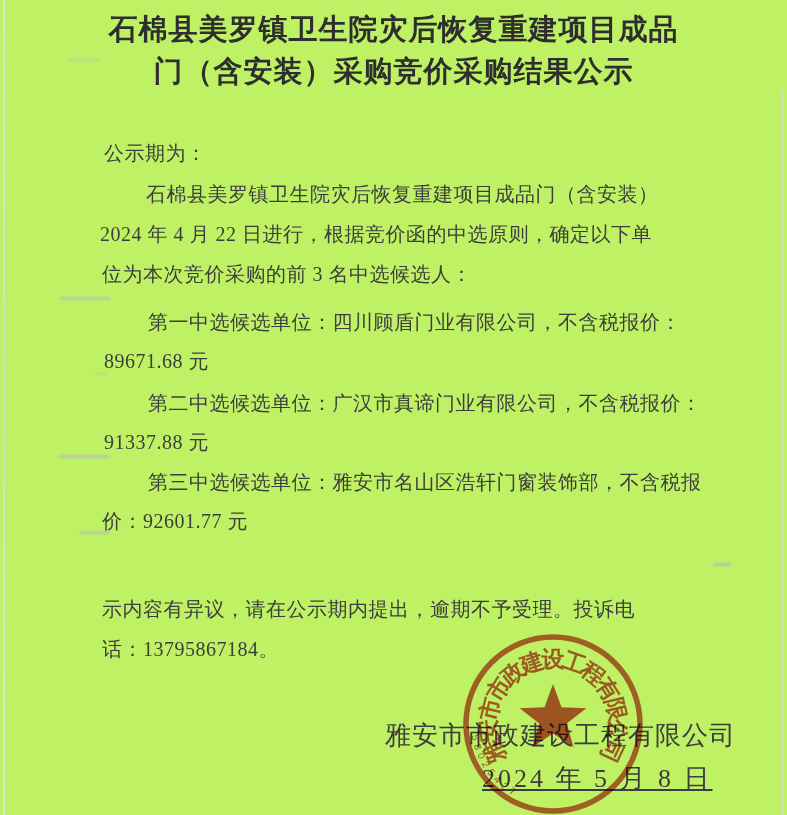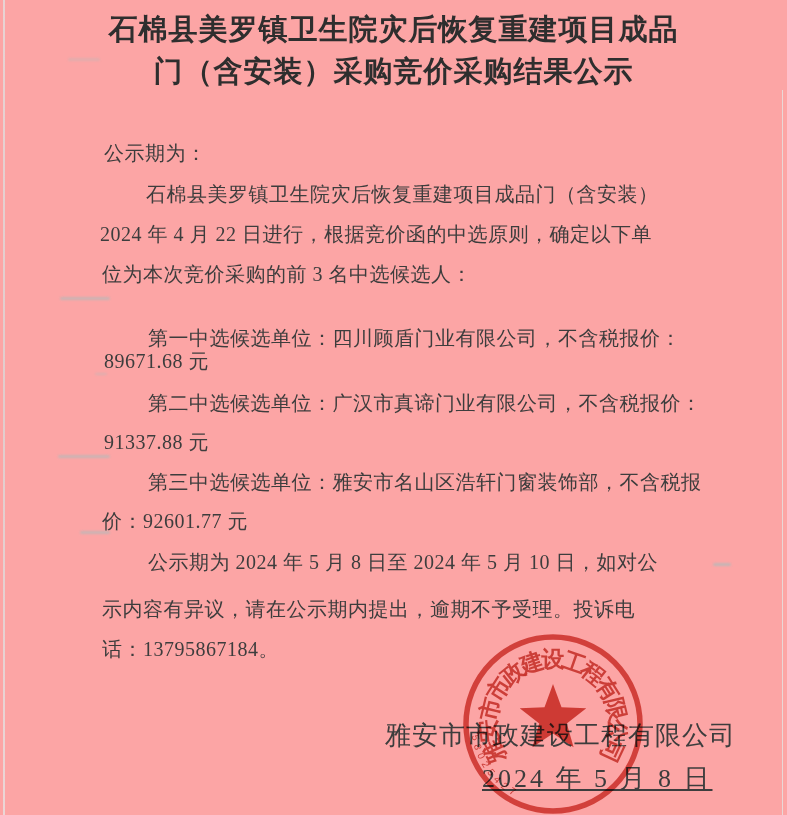--- a/index.html
+++ b/index.html
@@ -1,18 +1,18 @@
 <!DOCTYPE html>
 <html><head>
 <meta charset="utf-8">
 <style>
   html,body { margin:0; padding:0; background:#ffffff; }
   .page {
     position:relative; width:787px; height:815px;
-    background:#fca5a5; overflow:hidden;
+    background:#bef264; overflow:hidden;
     font-family:"Liberation Serif","DejaVu Serif",serif;
     color:#3b3b3b;
   }
   
   .edge-left  { position:absolute; left:3px;  top:0; bottom:0; width:2px;
                 background:linear-gradient(#e2e2e2,#d9d9d9,#e6e6e6); opacity:.75; }
   .edge-right { position:absolute; left:782px; top:90px; bottom:0; width:1px;
                 background:#e3e3e3; opacity:.8; }
   
   .title-line {
@@ -64,27 +64,26 @@
   <div class="edge-left"></div>
   <div class="edge-right"></div>
 
   <div class="title-line" id="title1">石棉县美罗镇卫生院灾后恢复重建项目成品</div>
   <div class="title-line" id="title2">门（含安装）采购竞价采购结果公示</div>
 
   <div class="line" style="left:104px; top:140px;">公示期为：</div>
   <div class="line" style="left:146px; top:181px;">石棉县美罗镇卫生院灾后恢复重建项目成品门（含安装）</div>
   <div class="line" style="left:100px; top:221px;">2024 年 4 月 22 日进行，根据竞价函的中选原则，确定以下单</div>
   <div class="line" style="left:102px; top:261px;">位为本次竞价采购的前 3 名中选候选人：</div>
-  <div class="line" style="left:148px; top:309px;margin-top:16px;">第一中选候选单位：四川顾盾门业有限公司，不含税报价：</div>
+  <div class="line" style="left:148px; top:309px;">第一中选候选单位：四川顾盾门业有限公司，不含税报价：</div>
   <div class="line" style="left:104px; top:348px;text-align:right;">89671.68 元</div>
   <div class="line" style="left:148px; top:390px;text-align:center;">第二中选候选单位：广汉市真谛门业有限公司，不含税报价：</div>
   <div class="line" style="left:104px; top:429px;">91337.88 元</div>
   <div class="line" style="left:148px; top:469px;">第三中选候选单位：雅安市名山区浩轩门窗装饰部，不含税报</div>
   <div class="line" style="left:102px; top:508px;">价：92601.77 元</div>
-  <div class="line" style="left:148px; top:549px;">公示期为 2024 年 5 月 8 日至 2024 年 5 月 10 日，如对公</div>
   <div class="line" style="left:102px; top:596px;">示内容有异议，请在公示期内提出，逾期不予受理。投诉电</div>
   <div class="line" style="left:102px; top:636px;">话：13795867184。</div>
 
   <div class="sig" id="sig-company">雅安市市政建设工程有限公司</div>
   <div class="sig" id="sig-date">2024 年 5 月 8 日</div>
 
   <svg id="seal" viewBox="0 0 186 186" xmlns="http://www.w3.org/2000/svg">
     <circle class="ring" cx="93" cy="93" r="87"></circle>
     <polygon class="star" points="93,53 101.5,76.3 126.3,77.2 106.8,92.5 113.6,116.3 93,102.5 72.4,116.3 79.2,92.5 59.7,77.2 84.5,76.3"></polygon>
 

